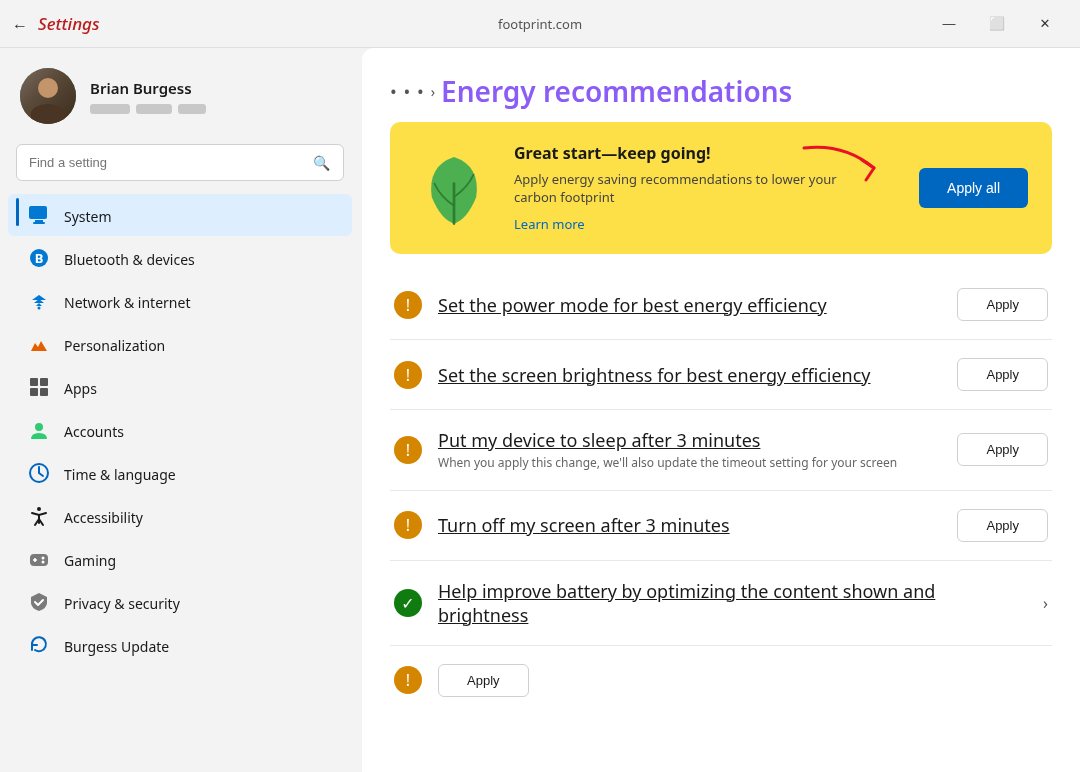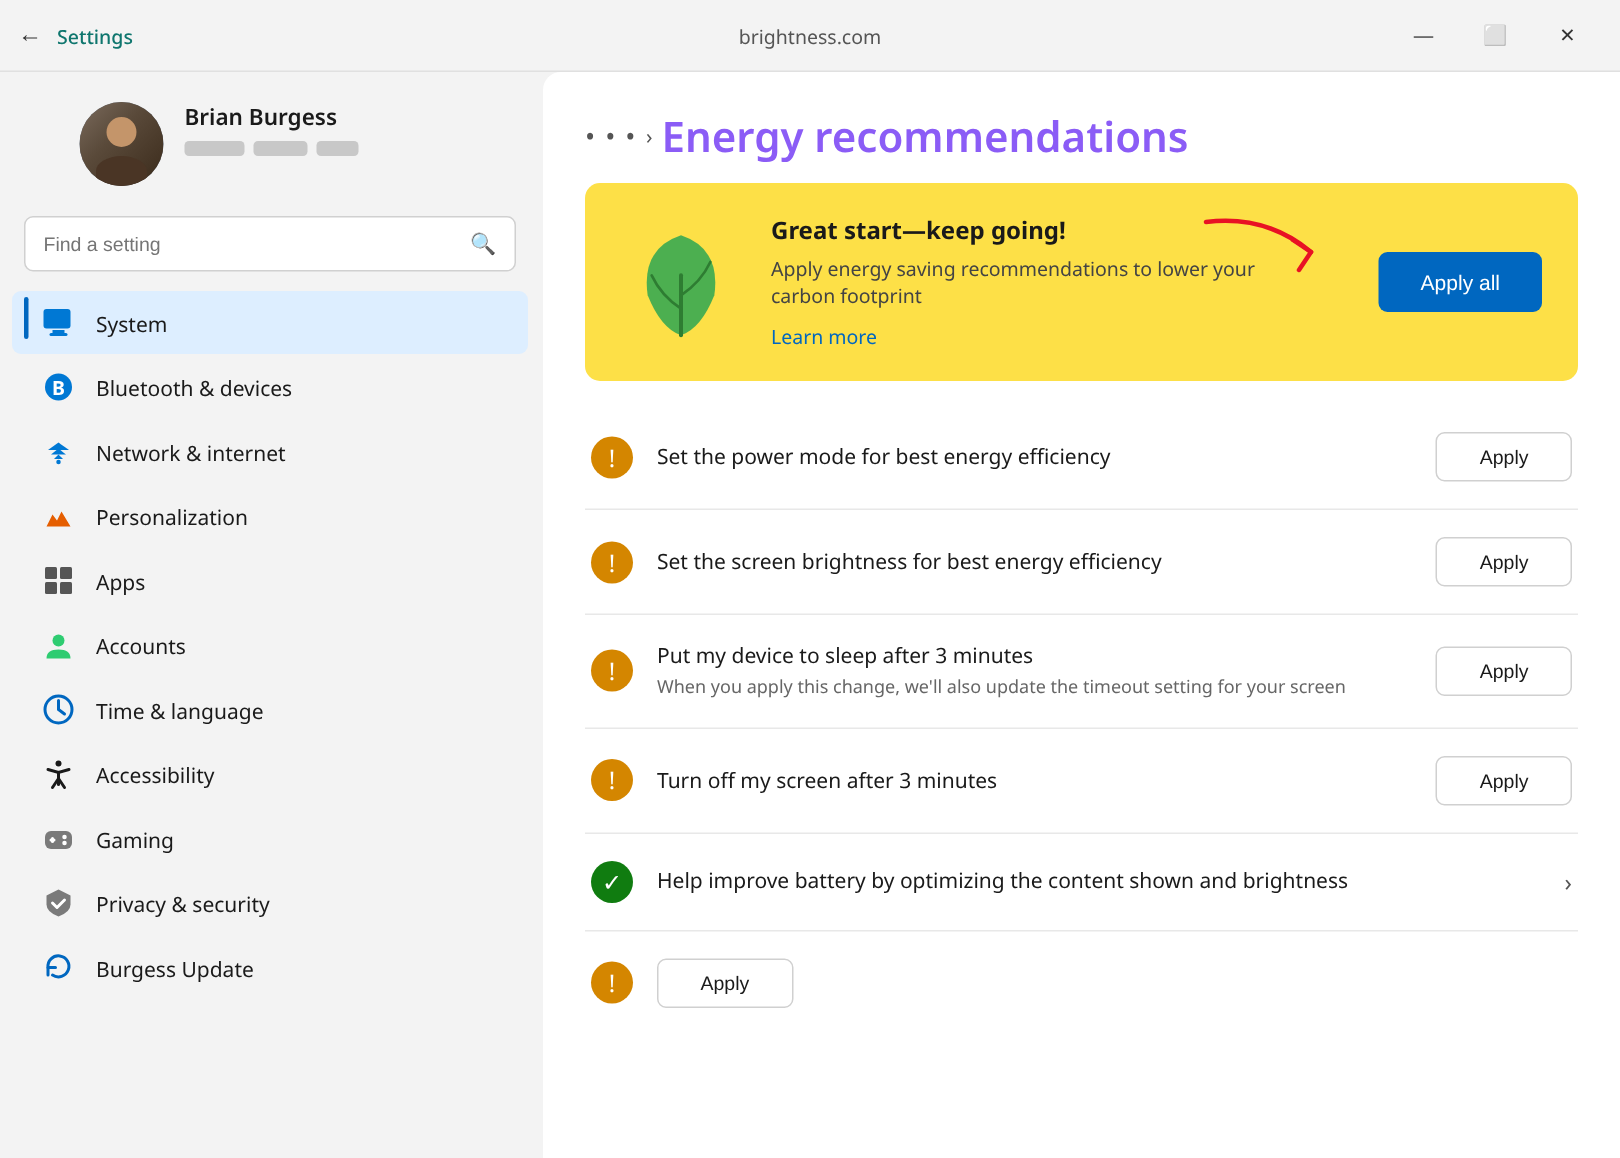--- a/index.html
+++ b/index.html
@@ -27,23 +27,24 @@
       font-size: 16px;
       cursor: pointer;
       color: #333;
       margin-right: 10px;
       background: none;
       border: none;
       display: flex;
       align-items: center;
     }
     .title-bar-app {
-      font-size: 13px;
-      color: #0f766e;
+      font-size: 17px;
+      color: #b91c1c;
       font-weight: 500;
+      font-style: italic;
     }
     .title-bar-center {
       position: absolute;
       left: 50%;
       transform: translateX(-50%);
       font-size: 13px;
       color: #555;
     }
     .title-bar-controls {
       margin-left: auto;
@@ -77,23 +78,23 @@
       background: #f3f3f3;
       display: flex;
       flex-direction: column;
       padding: 0;
       overflow-y: auto;
       flex-shrink: 0;
     }
 
     .user-section {
       display: flex;
+      align-items: center;
       padding: 20px 20px 16px 20px;
       gap: 14px;
-      margin-left: 33px;
     }
     .avatar {
       width: 56px;
       height: 56px;
       border-radius: 50%;
       background: #6b7a8d;
       overflow: hidden;
       flex-shrink: 0;
       display: flex;
       align-items: flex-end;
@@ -322,23 +323,24 @@
       color: white;
     }
     .rec-icon.success {
       background: #107c10;
       color: white;
     }
     .rec-content {
       flex: 1;
     }
     .rec-title {
-      font-size: 14px;
+      font-size: 18px;
       color: #1a1a1a;
       font-weight: 400;
+      text-decoration: underline;
     }
     .rec-subtitle {
       font-size: 12px;
       color: #666;
       margin-top: 3px;
       line-height: 1.35;
     }
     .apply-btn {
       background: white;
       border: 1px solid #d0d0d0;
@@ -362,21 +364,21 @@
     .icon-network { color: #0078d4; }
   </style>
 </head>
 <body>
 
 <div class="title-bar">
   <button class="title-bar-back">
     <span>←</span>
   </button>
   <span class="title-bar-app">Settings</span>
-  <span class="title-bar-center">brightness.com</span>
+  <span class="title-bar-center">footprint.com</span>
   <div class="title-bar-controls">
     <button class="title-bar-btn">—</button>
     <button class="title-bar-btn">⬜</button>
     <button class="title-bar-btn close">✕</button>
   </div>
 </div>
 
 <div class="main-layout">
 
   <div class="sidebar">

